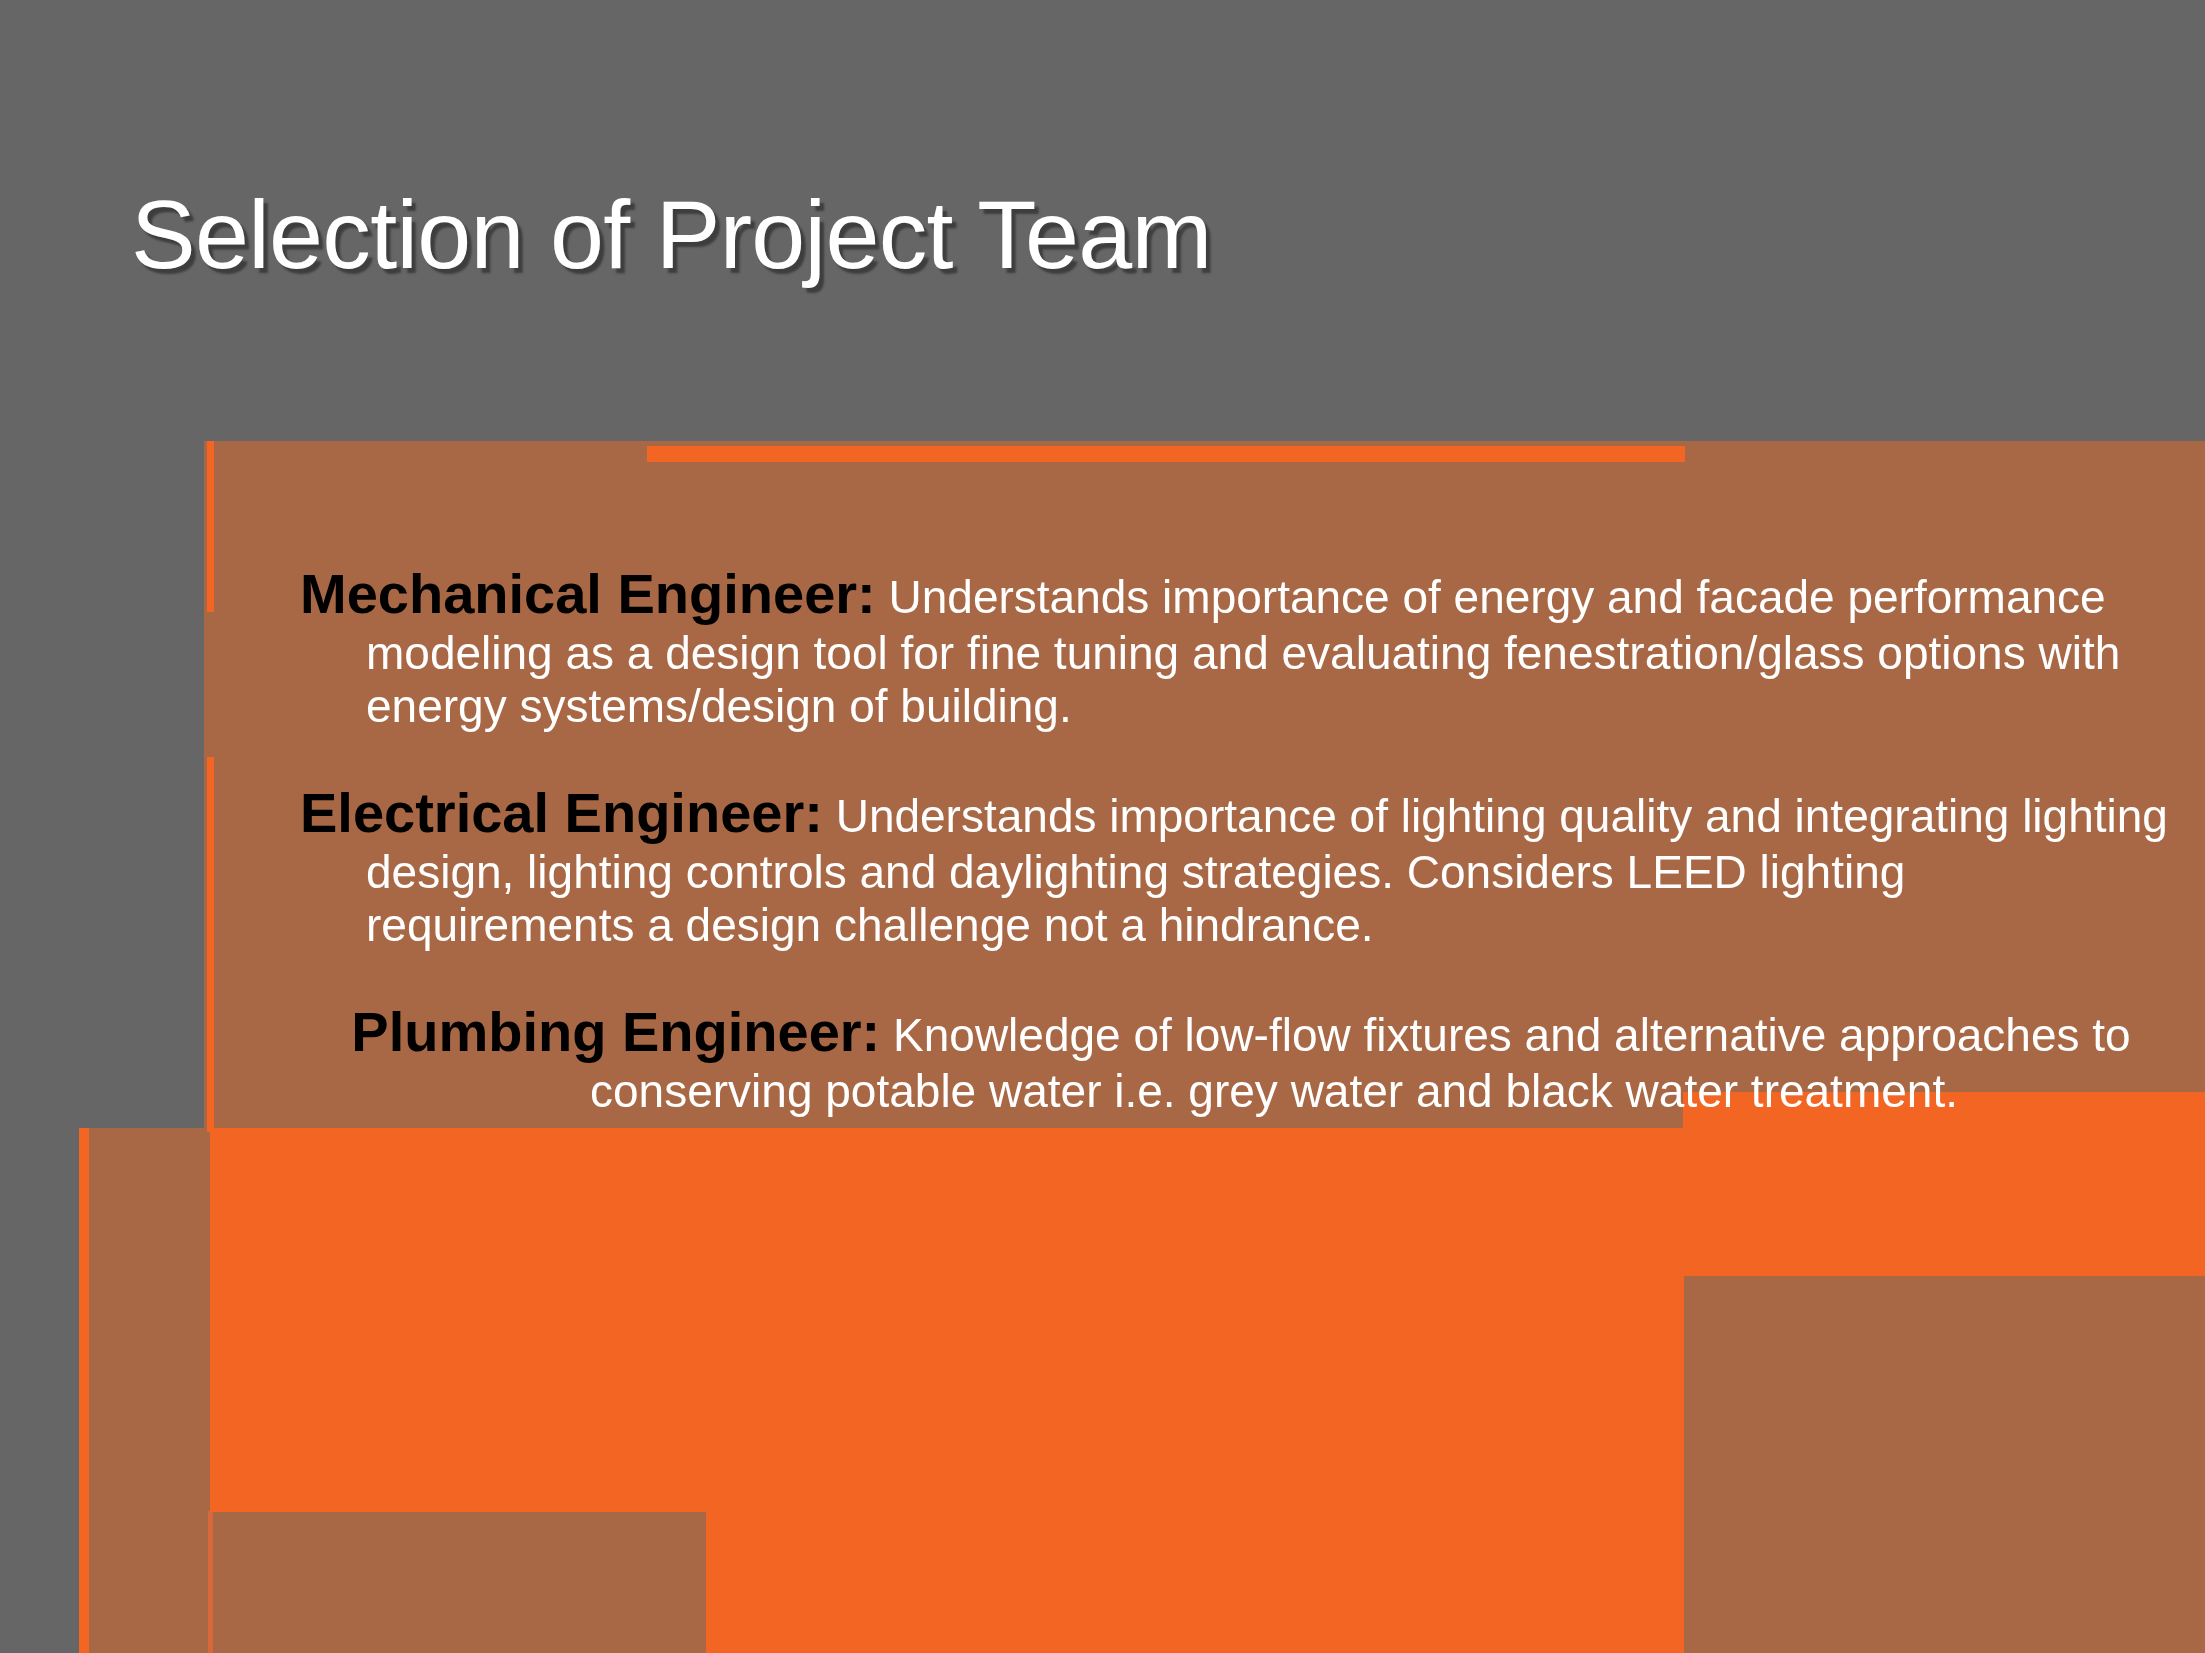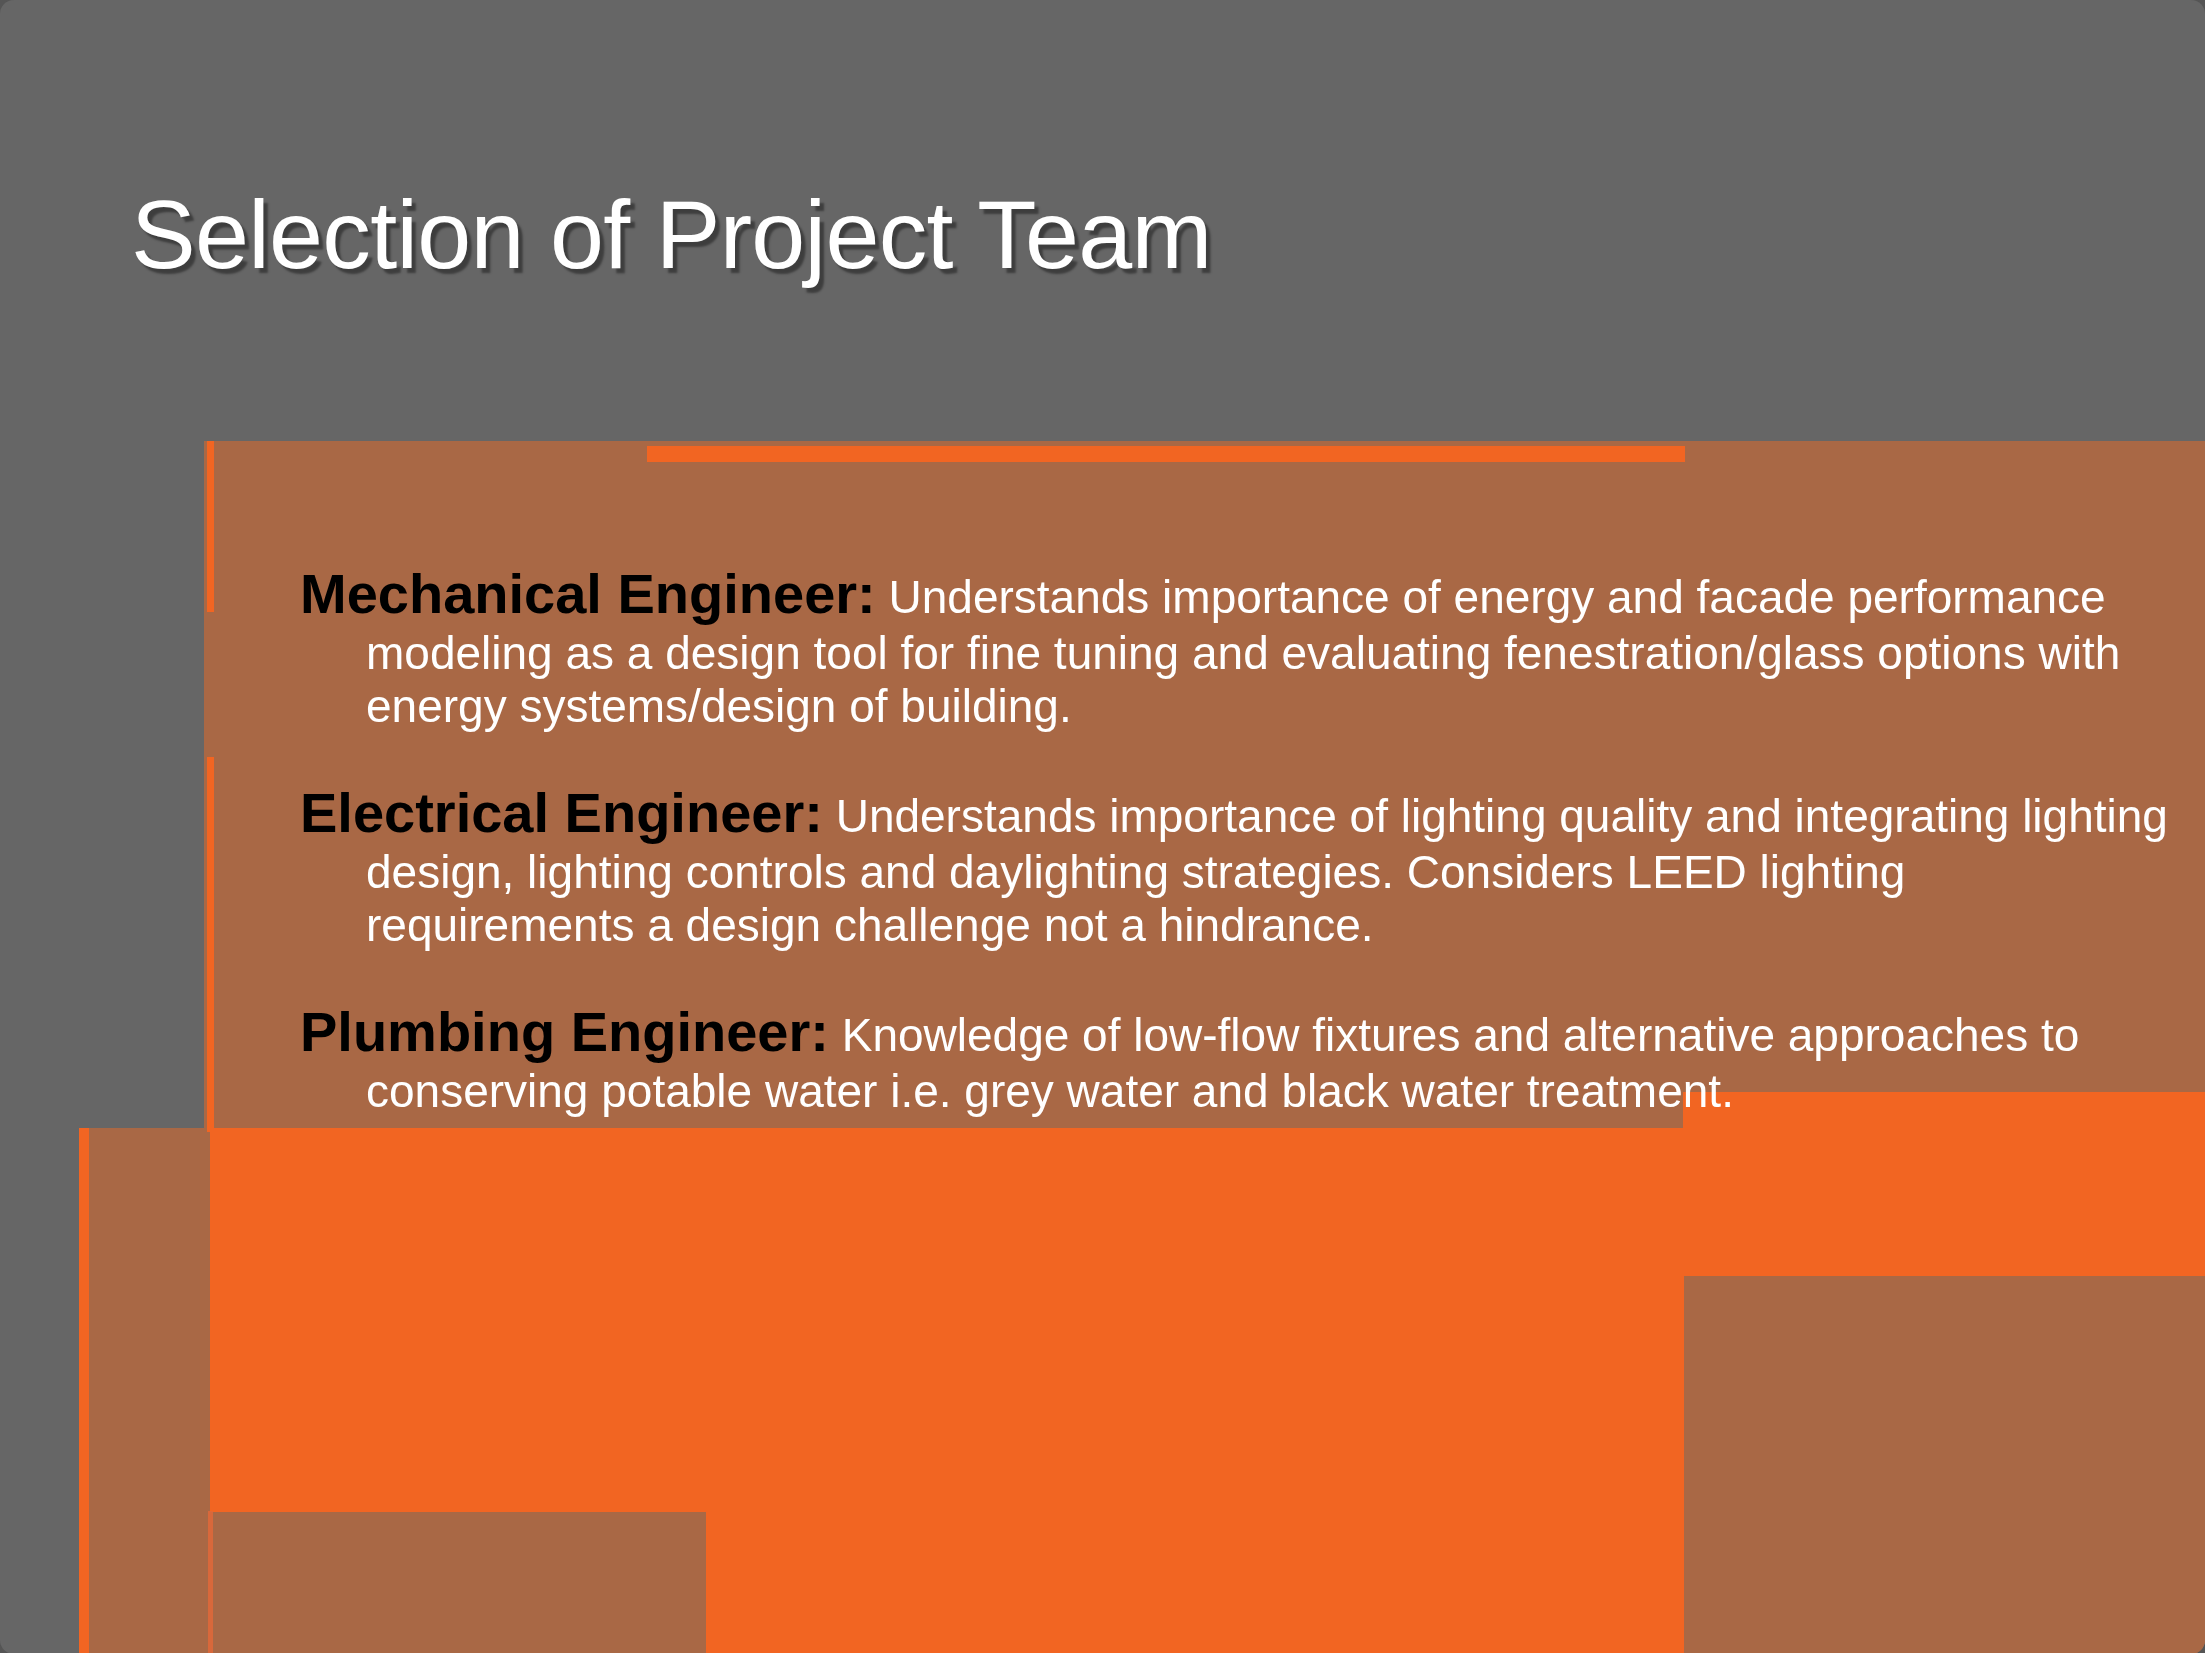--- a/index.html
+++ b/index.html
@@ -7,21 +7,20 @@
     padding: 0;
     background: #555555;
   }
   #slide {
     position: relative;
     width: 2205px;
     height: 1654px;
     overflow: hidden;
     background: #666666;
     font-family: "Liberation Sans", sans-serif;
-    border-radius: 14px;
   }
 
   
   .shape { position: absolute; }
 
   
   #panel-main {
     left: 204px;
     top: 441px;
     width: 2001px;
@@ -134,21 +133,21 @@
     width: 1882px;
   }
   .para {
     color: #FFFFFF;
     font-size: 46px;
     line-height: 1.17;
     text-indent: -66px;
     padding-left: 66px;
     margin-bottom: 41px;
   }
-  .para:last-child { margin-bottom: 8px; }
+  .para:last-child { margin-bottom: 8px; text-align: center; }
   .role {
     color: #000000;
     font-weight: bold;
     font-size: 56px;
   }
 </style>
 </head>
 <body>
 
 <div id="slide">

